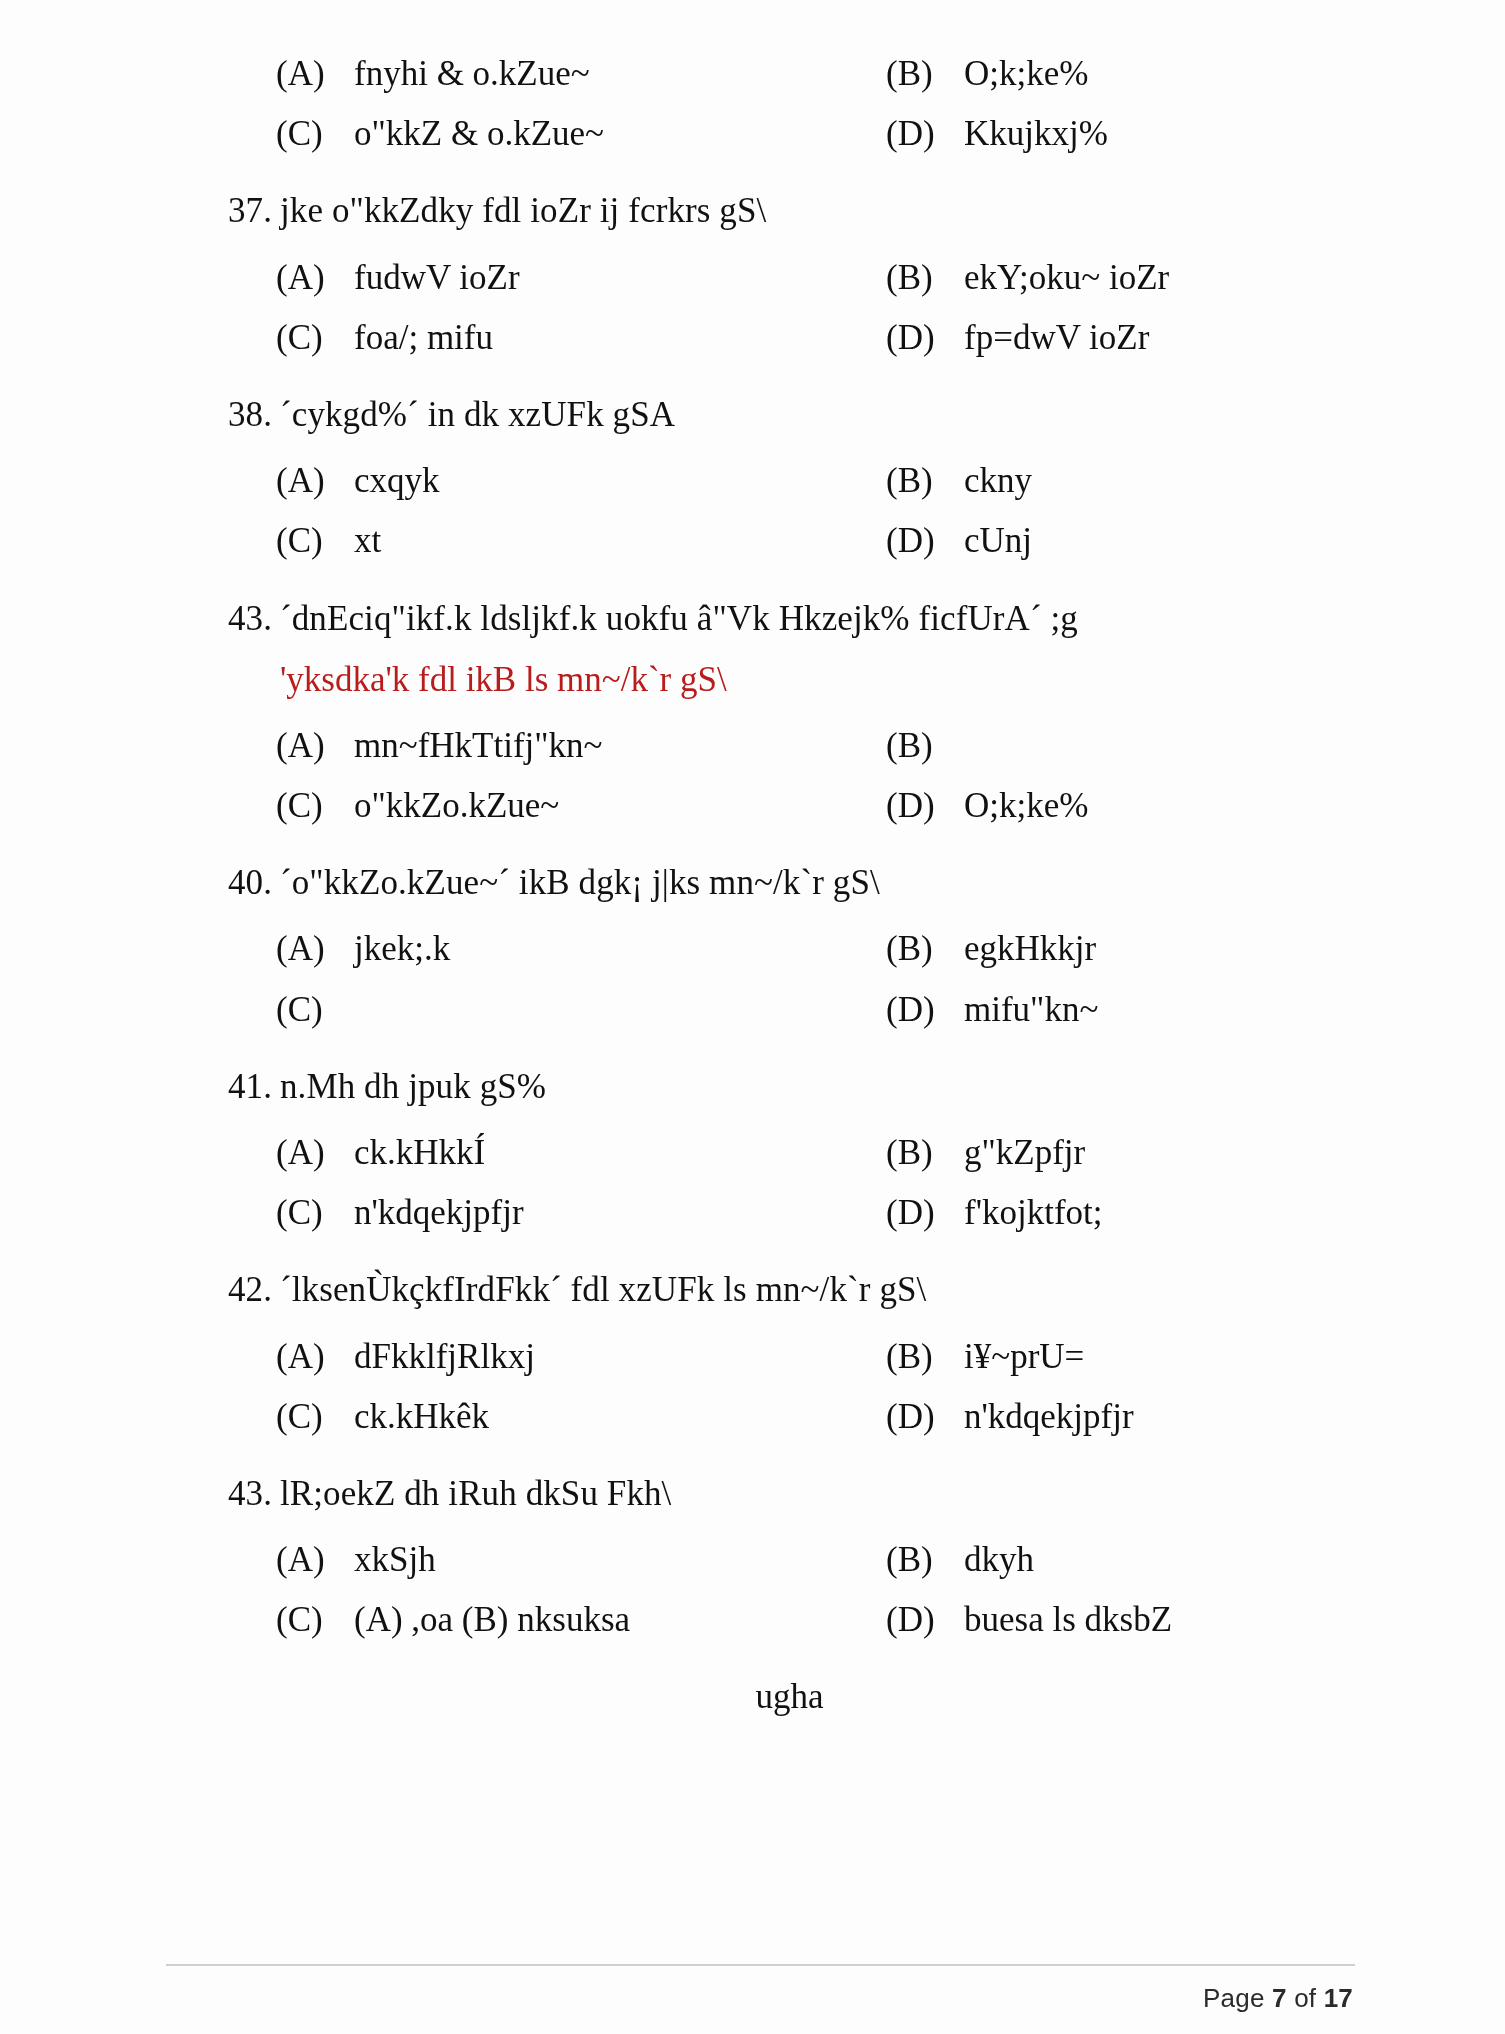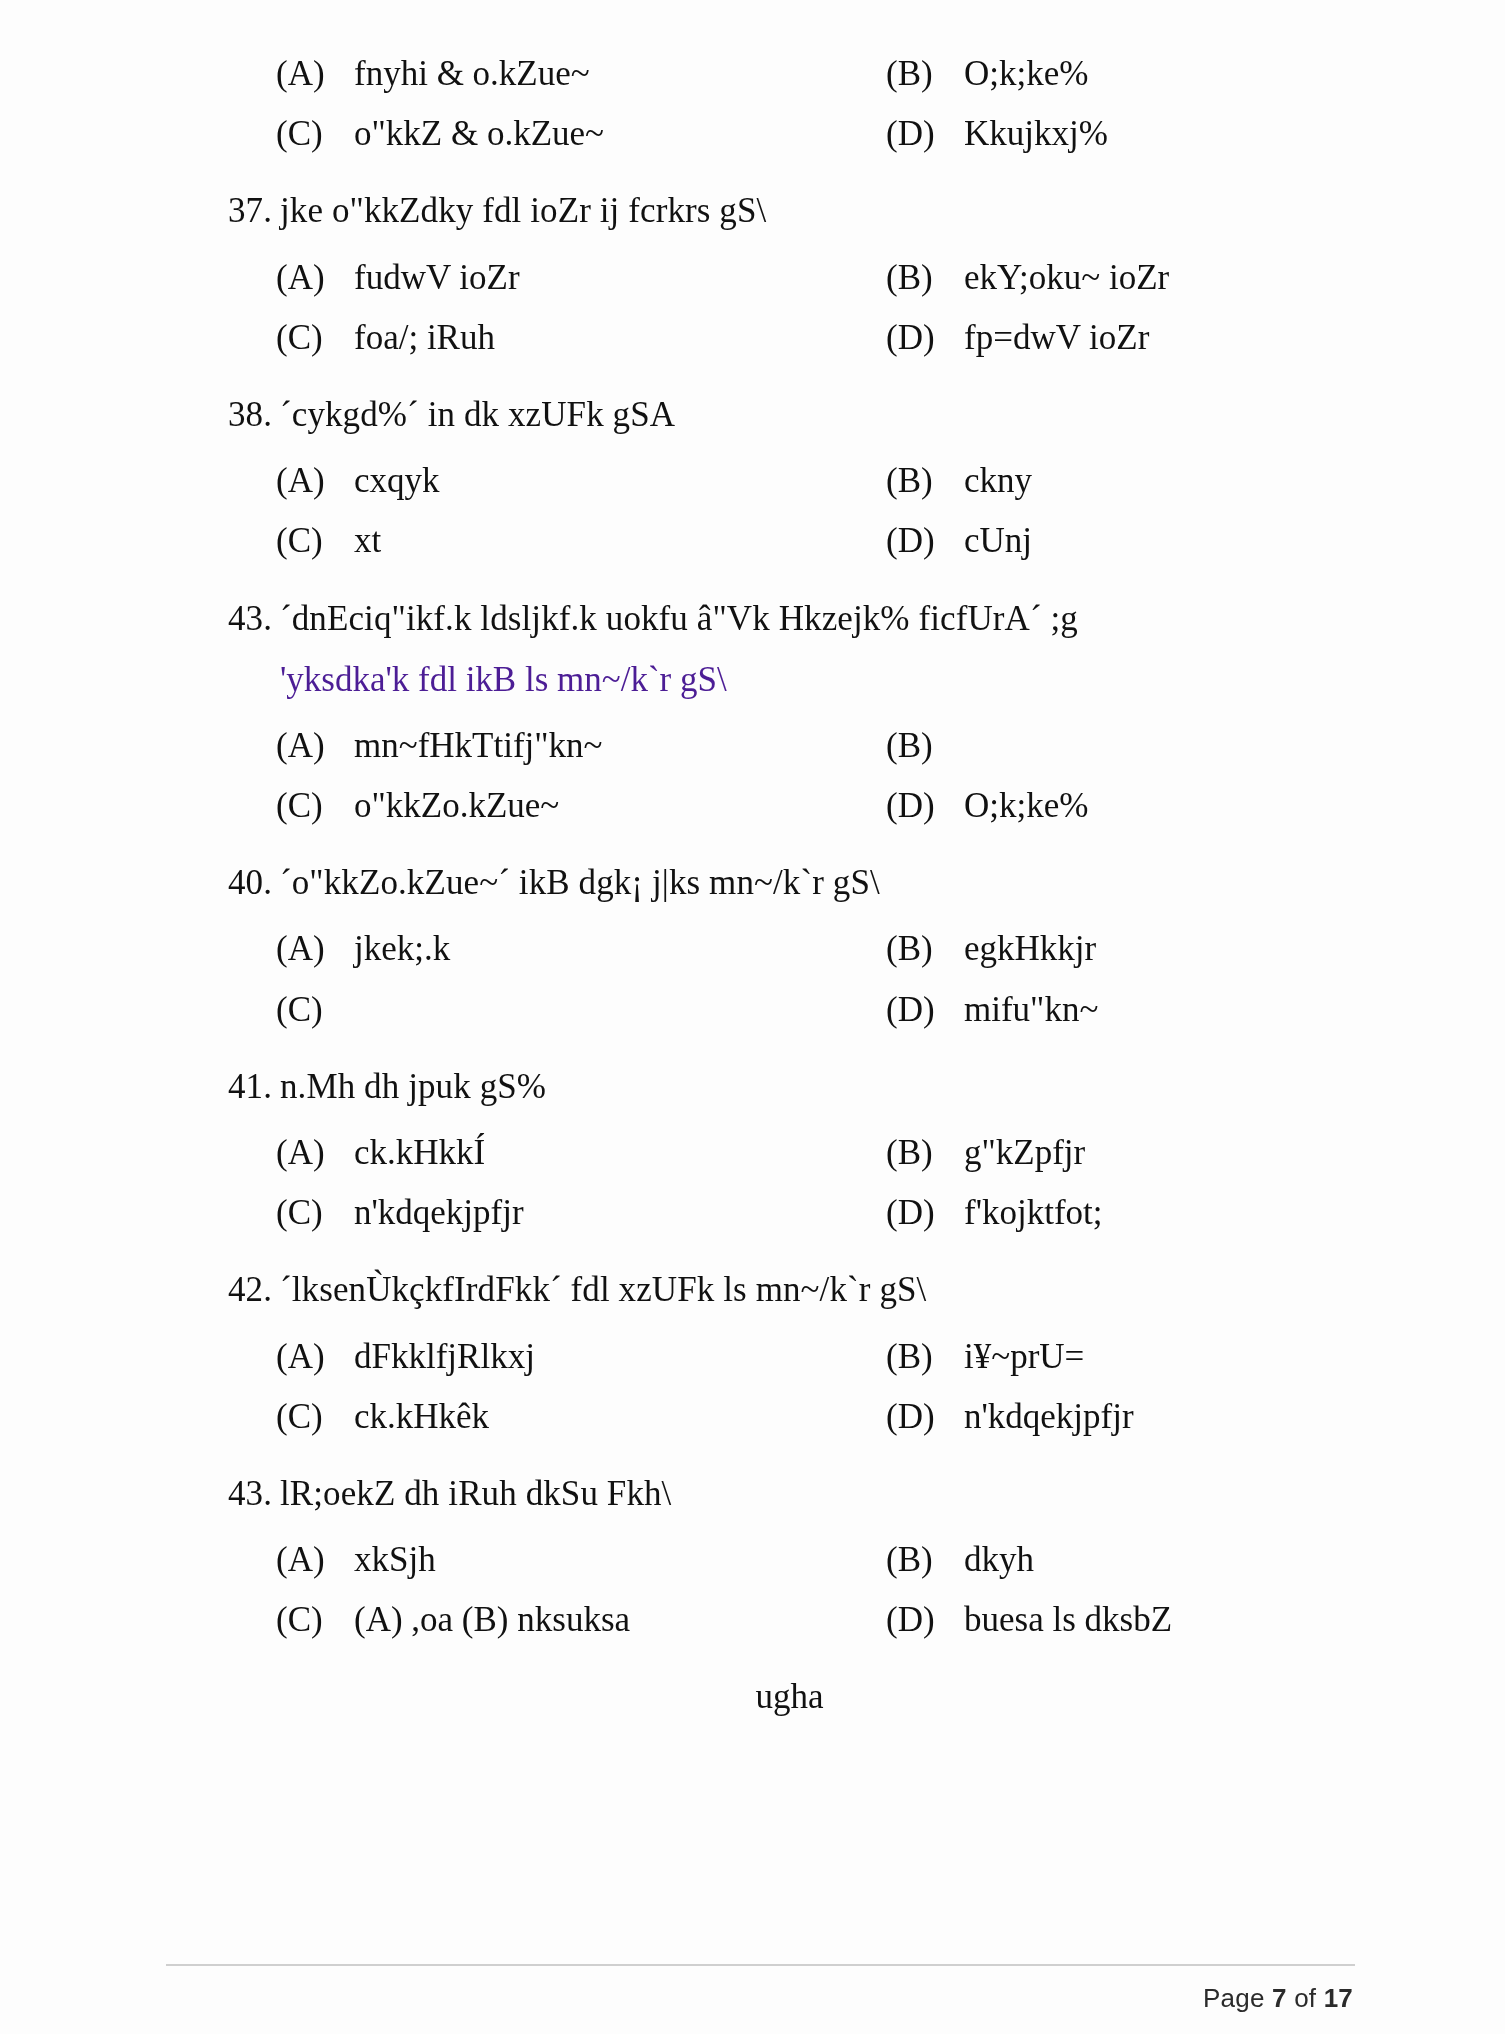--- a/index.html
+++ b/index.html
@@ -49,21 +49,21 @@
     text-align: left;
     flex: 0 0 auto;
   }
   .qbody {
     flex: 1 1 auto;
   }
   .qcont {
     font-size: 35px;
     line-height: 1.52;
     padding-left: 280px;
-    color: #4c1d95;
+    color: #b91c1c;
     margin-top: 8px;
   }
   
   .opts {
     display: grid;
     grid-template-columns: 610px auto;
     padding-left: 276px;
     row-gap: 0px;
     margin-top: 10px;
     margin-bottom: 10px;
@@ -146,21 +146,21 @@
         <div class="opt">
           <span class="opt-key">(A)</span>
           <span class="opt-val">fudwV ioZr</span>
         </div>
         <div class="opt">
           <span class="opt-key">(B)</span>
           <span class="opt-val">ekY;oku~ ioZr</span>
         </div>
         <div class="opt">
           <span class="opt-key">(C)</span>
-          <span class="opt-val">foa/; iRuh</span>
+          <span class="opt-val">foa/; mifu</span>
         </div>
         <div class="opt">
           <span class="opt-key">(D)</span>
           <span class="opt-val">fp=dwV ioZr</span>
         </div>
       </div>
     </div>
 
     <div class="qblock">
       <div class="qtext">

